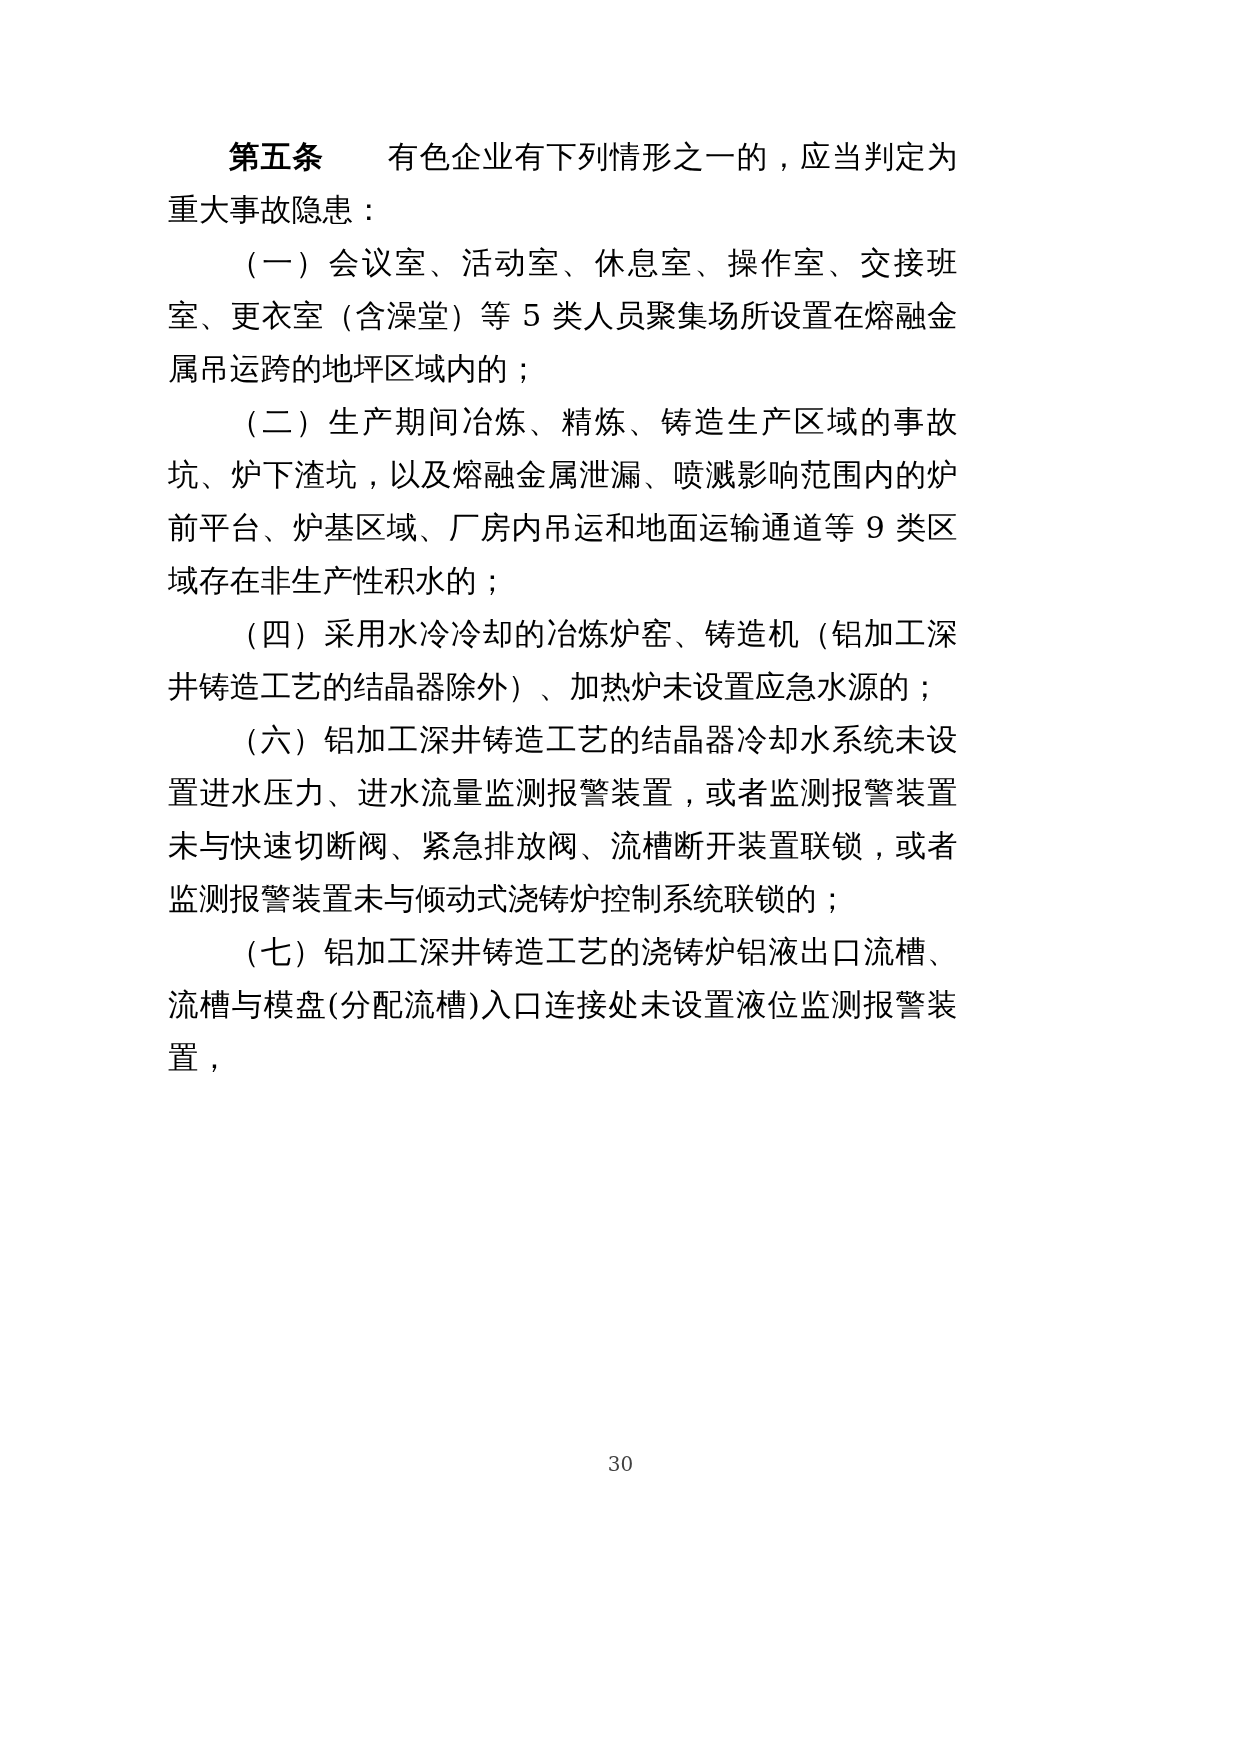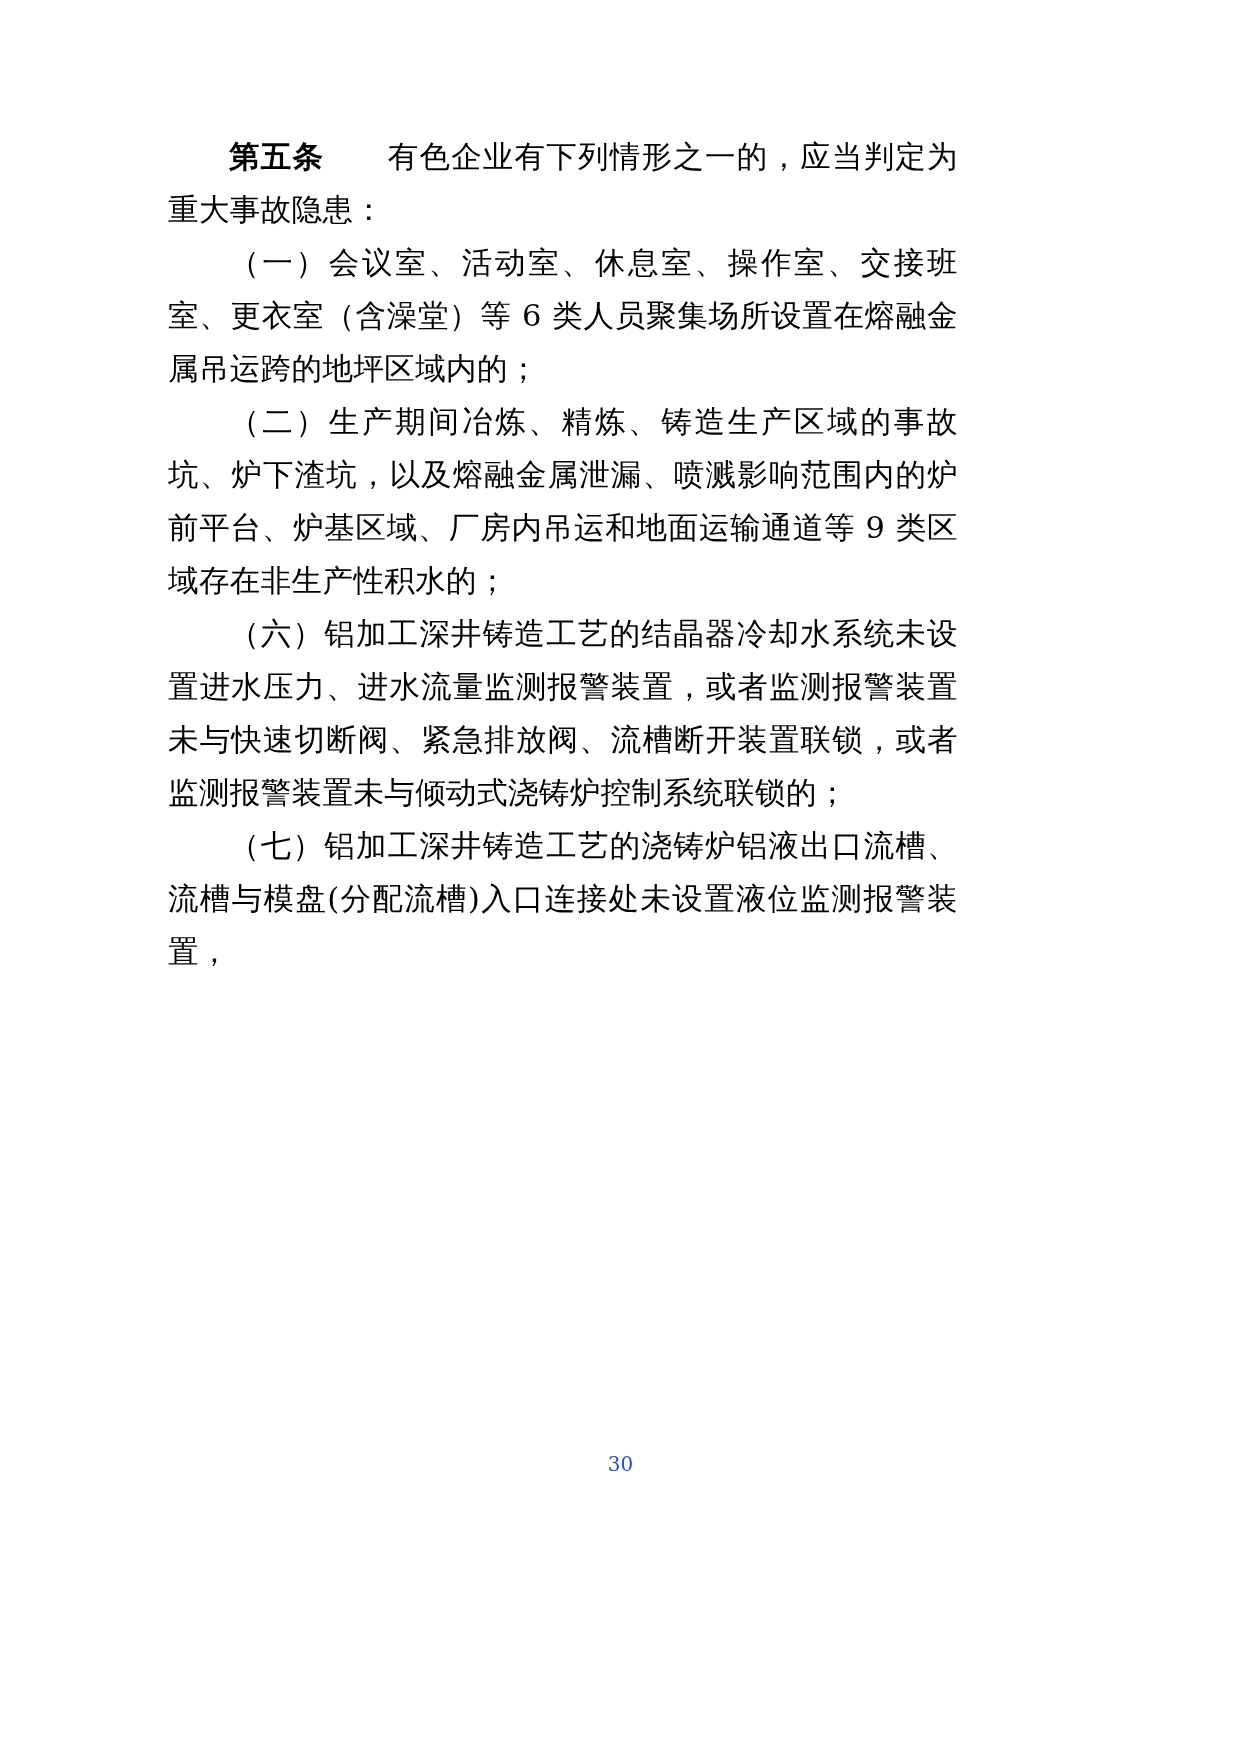--- a/index.html
+++ b/index.html
@@ -38,38 +38,39 @@
     font-weight: bold;
   }
   .page-number {
     position: absolute;
     left: 0;
     right: 0;
     top: 1452px;
     text-align: center;
     font-family: "DejaVu Serif", "Liberation Serif", serif;
     font-size: 20px;
-    color: #1d4ed8;
+    color: #404040;
   }
 </style>
 </head>
 <body>
 
 <div class="page">
   <div class="content">
 
     <p class="para indent">
       <span class="article-head">第五条</span><span>　　</span><span>有色企业有下列情形之一的，应当判定为重大事故隐患：</span>
     </p>
 
-    <p class="para indent">（一）会议室、活动室、休息室、操作室、交接班室、更衣室（含澡堂）等 6 类人员聚集场所设置在熔融金属吊运跨的地坪区域内的；</p>
+    <p class="para indent">（一）会议室、活动室、休息室、操作室、交接班室、更衣室（含澡堂）等 5 类人员聚集场所设置在熔融金属吊运跨的地坪区域内的；</p>
 
     <p class="para indent">（二）生产期间冶炼、精炼、铸造生产区域的事故坑、炉下渣坑，以及熔融金属泄漏、喷溅影响范围内的炉前平台、炉基区域、厂房内吊运和地面运输通道等 9 类区域存在非生产性积水的；</p>
 
 
+    <p class="para indent">（四）采用水冷冷却的冶炼炉窑、铸造机（铝加工深井铸造工艺的结晶器除外）、加热炉未设置应急水源的；</p>
 
 
     <p class="para indent">（六）铝加工深井铸造工艺的结晶器冷却水系统未设置进水压力、进水流量监测报警装置，或者监测报警装置未与快速切断阀、紧急排放阀、流槽断开装置联锁，或者监测报警装置未与倾动式浇铸炉控制系统联锁的；</p>
 
     <p class="para indent">（七）铝加工深井铸造工艺的浇铸炉铝液出口流槽、流槽与模盘(分配流槽)入口连接处未设置液位监测报警装置，</p>
 
   </div>
 
   <div class="page-number">30</div>
 </div>

